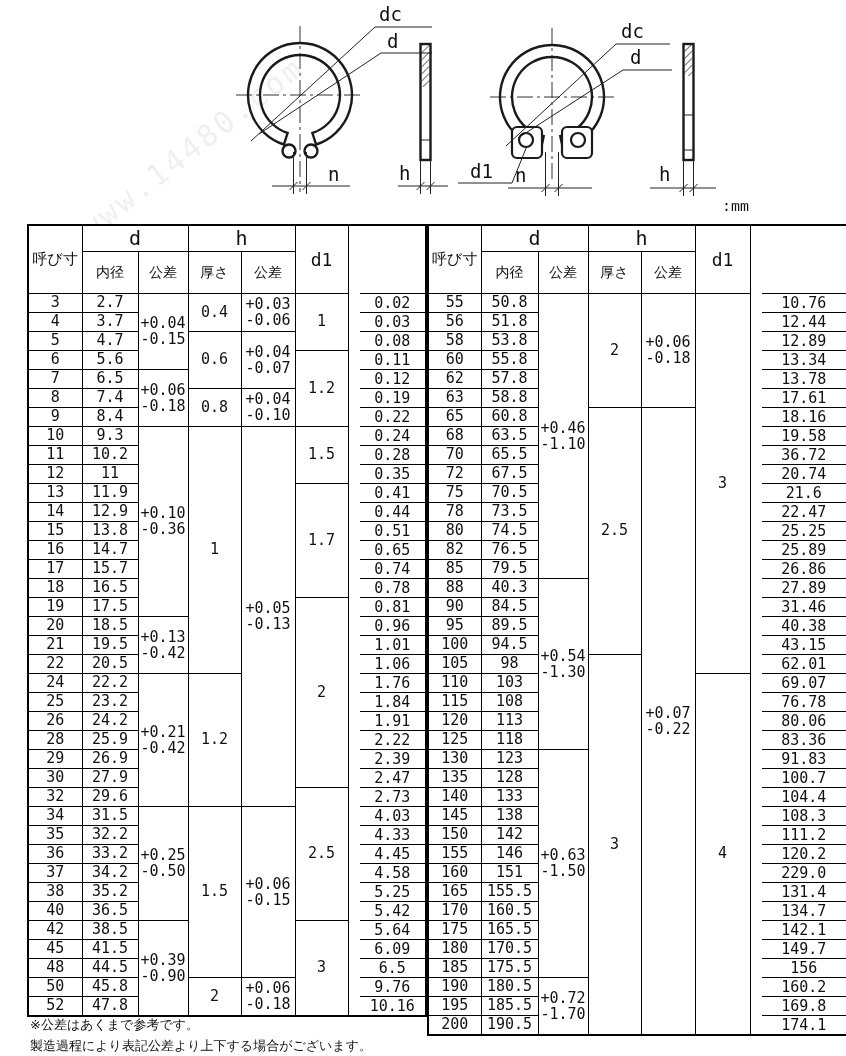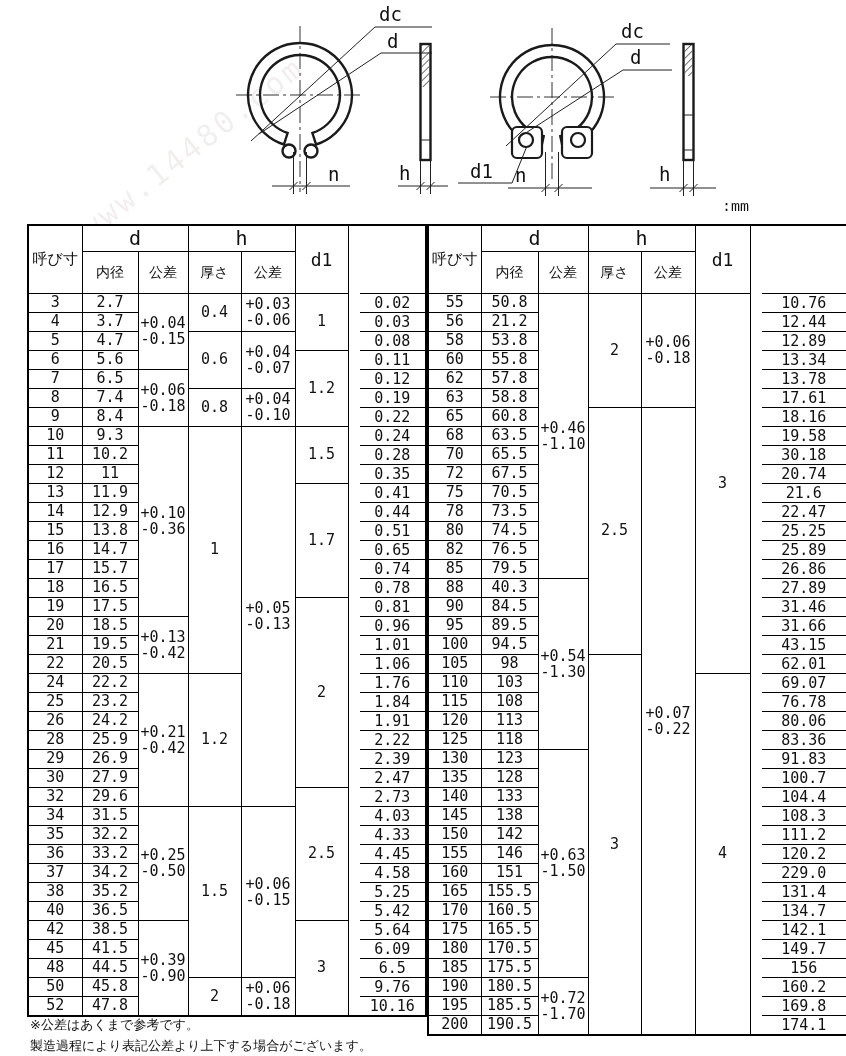--- a/index.html
+++ b/index.html
@@ -527,21 +527,21 @@
             <div>+0.06</div>
             <div>-0.18</div>
           </td>
           <td rowspan="20">3</td>
           <td class="c-w">
             <div class="wv">10.76</div>
           </td>
         </tr>
         <tr>
           <td>56</td>
-          <td>21.2</td>
+          <td>51.8</td>
           <td class="c-w">
             <div class="wv">12.44</div>
           </td>
         </tr>
         <tr>
           <td>58</td>
           <td>53.8</td>
           <td class="c-w">
             <div class="wv">12.89</div>
           </td>
@@ -583,21 +583,21 @@
           <td>68</td>
           <td>63.5</td>
           <td class="c-w">
             <div class="wv">19.58</div>
           </td>
         </tr>
         <tr>
           <td>70</td>
           <td>65.5</td>
           <td class="c-w">
-            <div class="wv">30.18</div>
+            <div class="wv">36.72</div>
           </td>
         </tr>
         <tr>
           <td>72</td>
           <td>67.5</td>
           <td class="c-w">
             <div class="wv">20.74</div>
           </td>
         </tr>
         <tr>
@@ -650,21 +650,21 @@
           <td>90</td>
           <td>84.5</td>
           <td class="c-w">
             <div class="wv">31.46</div>
           </td>
         </tr>
         <tr>
           <td>95</td>
           <td>89.5</td>
           <td class="c-w">
-            <div class="wv">31.66</div>
+            <div class="wv">40.38</div>
           </td>
         </tr>
         <tr>
           <td>100</td>
           <td>94.5</td>
           <td class="c-w">
             <div class="wv">43.15</div>
           </td>
         </tr>
         <tr>

